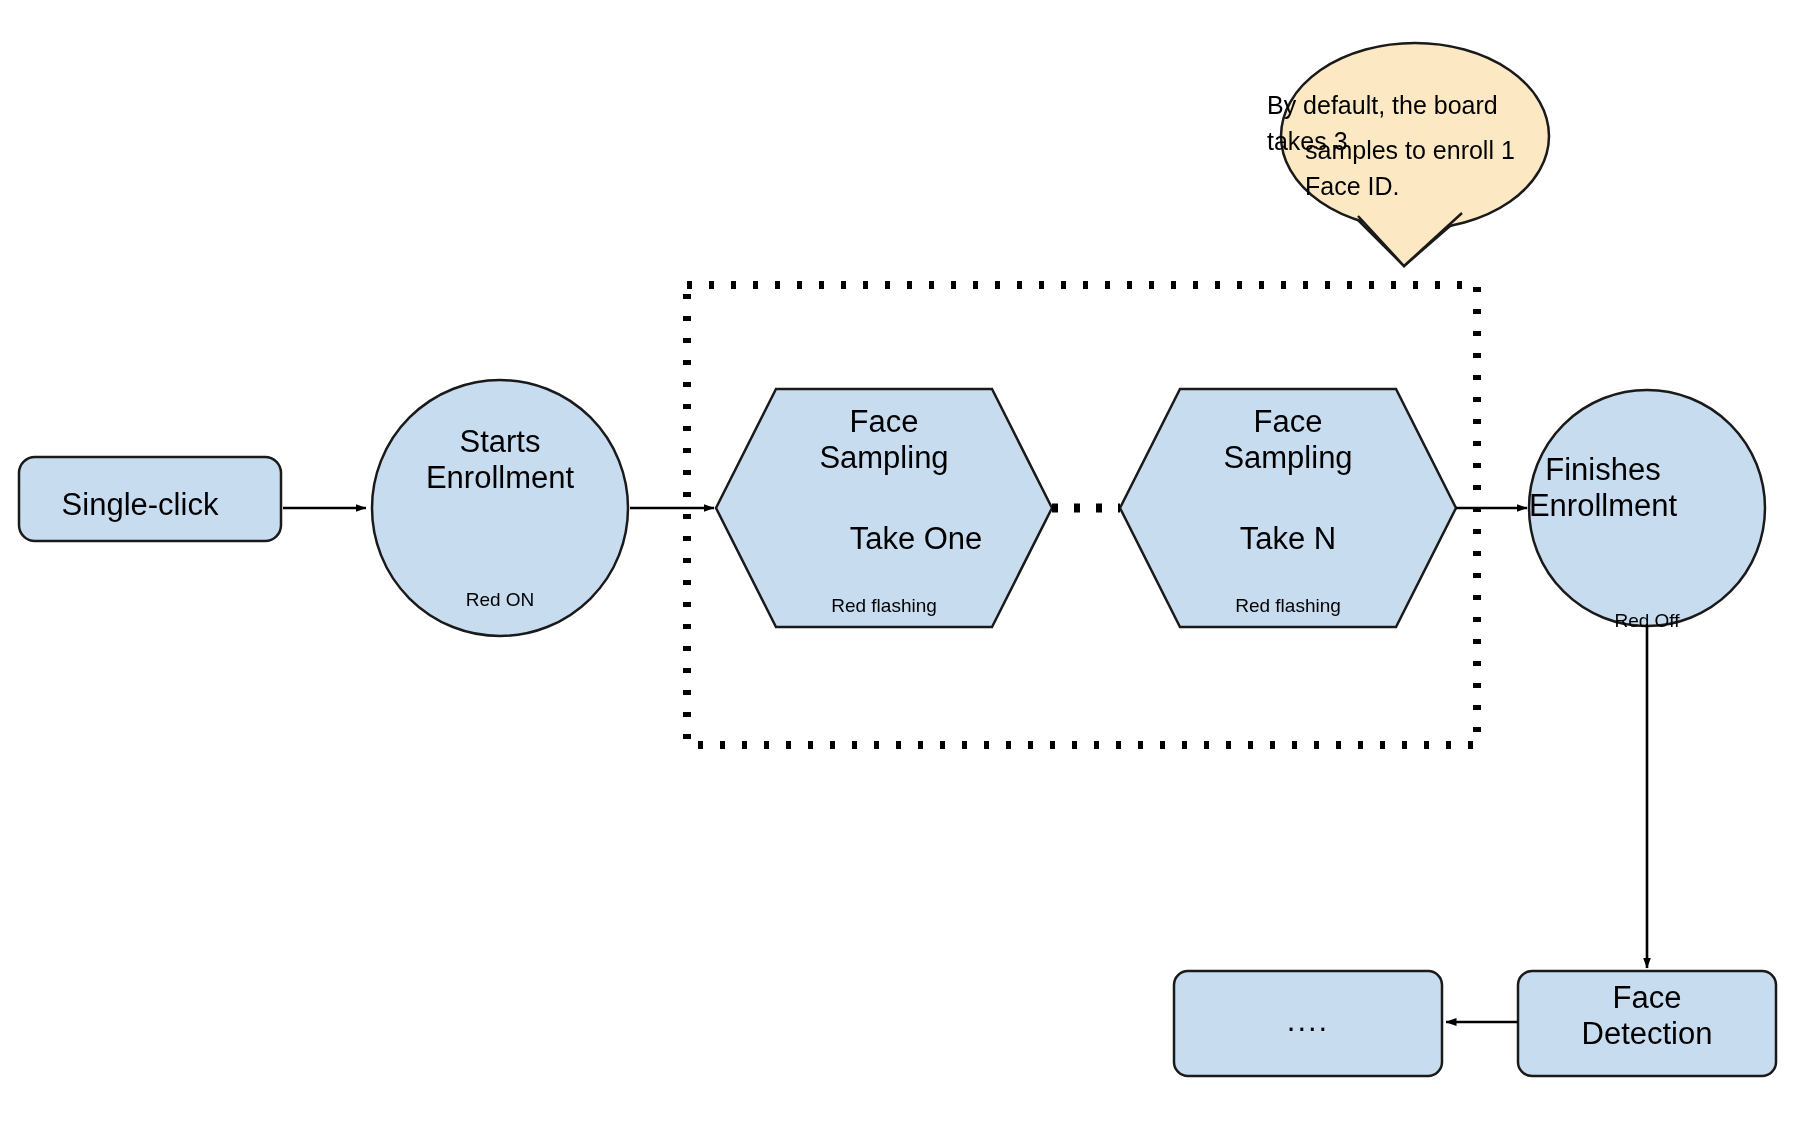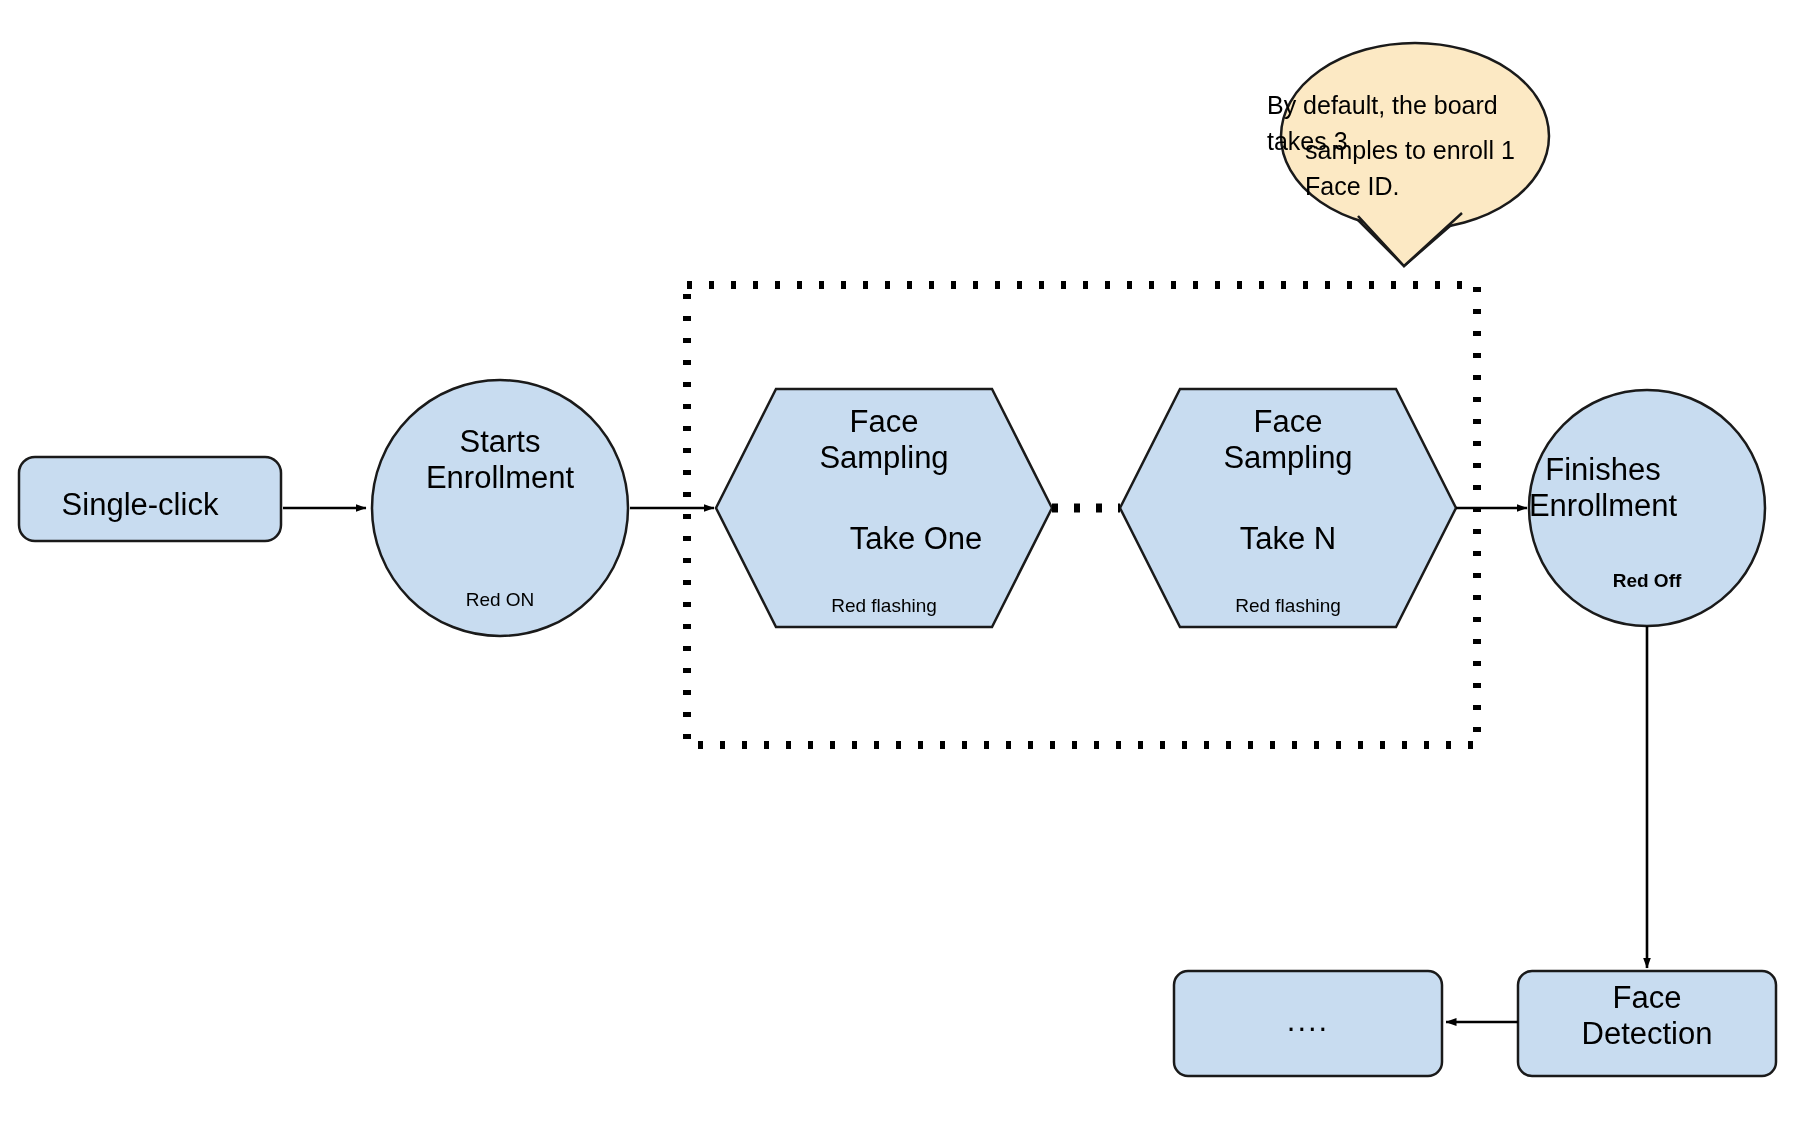--- a/index.html
+++ b/index.html
@@ -100,21 +100,21 @@
   <div class="node-text t-main" style="left:748px; top:521px; width:336px;">Take One</div>
   <div class="node-text t-small" style="left:716px; top:595px; width:336px;">Red flashing</div>
 
   <div class="node-text t-main" style="left:1120px; top:404px; width:336px;">Face
 Sampling</div>
   <div class="node-text t-main" style="left:1120px; top:521px; width:336px;">Take N</div>
   <div class="node-text t-small" style="left:1120px; top:595px; width:336px;">Red flashing</div>
 
   <div class="node-text t-main" style="left:1483px; top:452px; width:240px;text-align:center;">Finishes
 Enrollment</div>
-  <div class="node-text t-small" style="left:1527px; top:570px; width:240px;font-weight:bold;">Red Off</div>
+  <div class="node-text t-small" style="left:1527px; top:610px; width:240px;">Red Off</div>
 
   <div class="node-text t-main" style="left:1518px; top:980px; width:258px;">Face
 Detection</div>
 
   <div class="node-text t-ellipsis" style="left:1174px; top:1003px; width:268px;">....</div>
 
   <div class="callout-text" style="left:1267px; top:88px; width:250px;">By default, the board takes 3</div>
   <div class="callout-text" style="left:1305px; top:133px; width:250px;">samples to enroll 1 Face ID.</div>
 
 </div>

